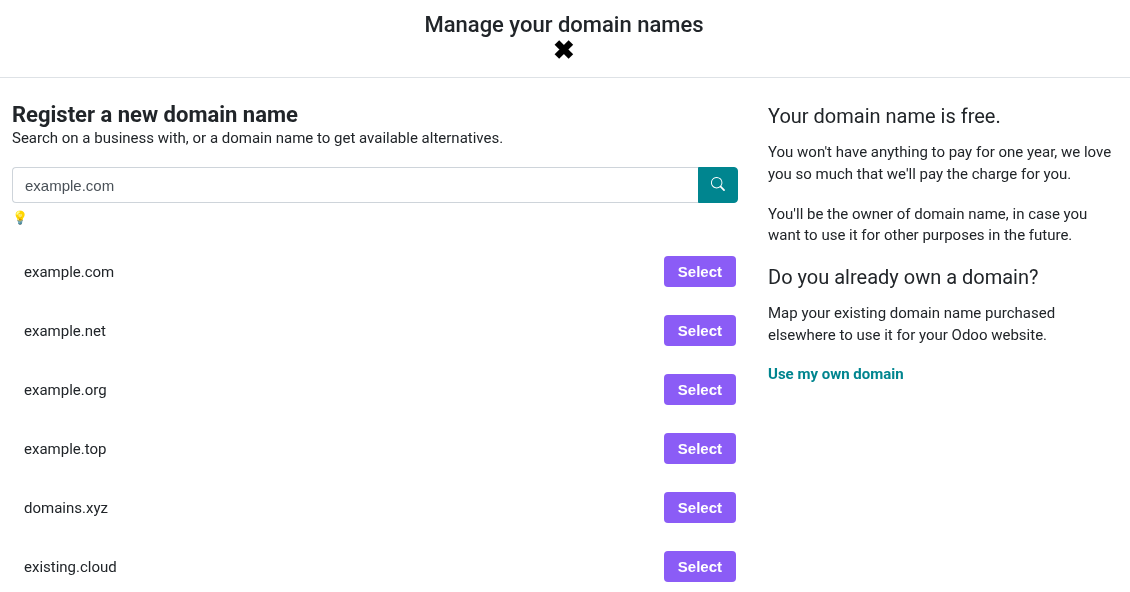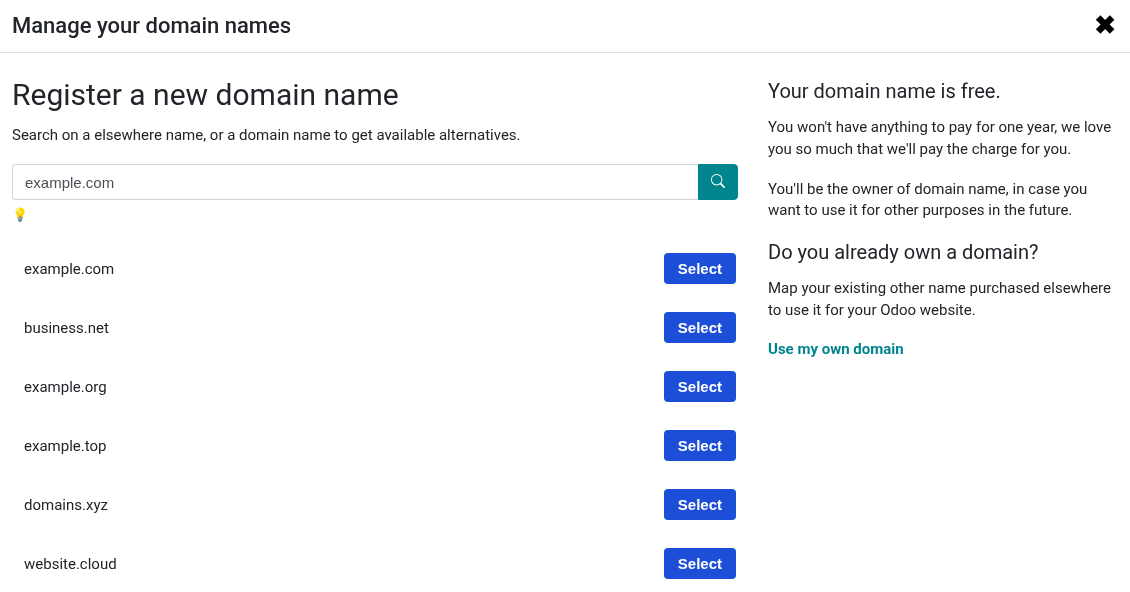--- a/index.html
+++ b/index.html
@@ -10,20 +10,21 @@
     width: 1130px;
     height: 592px;
     overflow: hidden;
   }
   .modal-header {
     display: flex;
     justify-content: space-between;
     align-items: center;
     padding: 12px 14px 14px 12px;
     border-bottom: 1px solid #dee2e6;
+    flex-direction: column;
   }
   .modal-title {
     font-size: 22px;
     font-weight: 500;
     color: #212529;
   }
   .close-btn {
     font-size: 26px;
     font-weight: 900;
     line-height: 1;
@@ -36,23 +37,23 @@
     gap: 30px;
   }
   .left-col {
     flex: 0 0 726px;
   }
   .right-col {
     flex: 1;
     padding-top: 2px;
   }
   .section-title {
-    font-size: 30px;
-    font-weight: 400;
-    margin-bottom: 14px;
+    font-size: 22px;
+    font-weight: 700;
+    margin-bottom: 2px;
   }
   .subtext {
     font-size: 15px;
     color: #212529;
     margin-bottom: 20px;
   }
   .search-row {
     display: flex;
     width: 100%;
   }
@@ -95,21 +96,21 @@
     display: flex;
     justify-content: space-between;
     align-items: center;
     padding: 14px 2px 14px 12px;
   }
   .domain-name {
     font-size: 15px;
     color: #212529;
   }
   .select-btn {
-    background: #1d4ed8;
+    background: #8b5cf6;
     color: #fff;
     border: none;
     border-radius: 4px;
     padding: 7px 14px;
     font-size: 15px;
     font-weight: 600;
     cursor: pointer;
   }
   .right-heading {
     font-size: 20px;
@@ -134,21 +135,21 @@
 <body>
 
 <div class="modal-header">
   <div class="modal-title">Manage your domain names</div>
   <div class="close-btn">✖</div>
 </div>
 
 <div class="modal-body">
   <div class="left-col">
     <div class="section-title">Register a new domain name</div>
-    <div class="subtext">Search on a elsewhere name, or a domain name to get available alternatives.</div>
+    <div class="subtext">Search on a business with, or a domain name to get available alternatives.</div>
 
     <div class="search-row">
       <input type="text" class="search-input" value="example.com" style="">
       <button class="search-btn">
         <span>
           <svg viewBox="0 0 16 16">
               <path d="M11.742 10.344a6.5 6.5 0 1 0-1.397 1.398h-.001l3.85 3.85a1 1 0 0 0 1.415-1.414l-3.85-3.85zM12 6.5a5.5 5.5 0 1 1-11 0 5.5 5.5 0 0 1 11 0z"></path>
             </svg>
         </span>
       </button>
@@ -158,43 +159,43 @@
       <span class="bulb-icon">💡</span>
     </div>
 
     <div class="domain-table">
 
     <div class="domain-row">
           <div class="domain-name">example.com</div>
           <button class="select-btn">Select</button>
         </div>
         <div class="domain-row">
-          <div class="domain-name">business.net</div>
+          <div class="domain-name">example.net</div>
           <button class="select-btn">Select</button>
         </div>
         <div class="domain-row">
           <div class="domain-name">example.org</div>
           <button class="select-btn">Select</button>
         </div>
         <div class="domain-row">
           <div class="domain-name">example.top</div>
           <button class="select-btn">Select</button>
         </div>
         <div class="domain-row">
           <div class="domain-name">domains.xyz</div>
           <button class="select-btn">Select</button>
         </div>
         <div class="domain-row">
-          <div class="domain-name">website.cloud</div>
+          <div class="domain-name">existing.cloud</div>
           <button class="select-btn">Select</button>
         </div>
       </div>
   </div>
 
   <div class="right-col">
     <div class="right-heading">Your domain name is free.</div>
     <div class="right-para">You won't have anything to pay for one year, we love you so much that we'll pay the charge for you.</div>
     <div class="right-para">You'll be the owner of domain name, in case you want to use it for other purposes in the future.</div>
     <div class="right-heading">Do you already own a domain?</div>
-    <div class="right-para">Map your existing other name purchased elsewhere to use it for your Odoo website.</div>
+    <div class="right-para">Map your existing domain name purchased elsewhere to use it for your Odoo website.</div>
     <div class="own-link">Use my own domain</div>
   </div>
 </div>
 
 </body></html>

